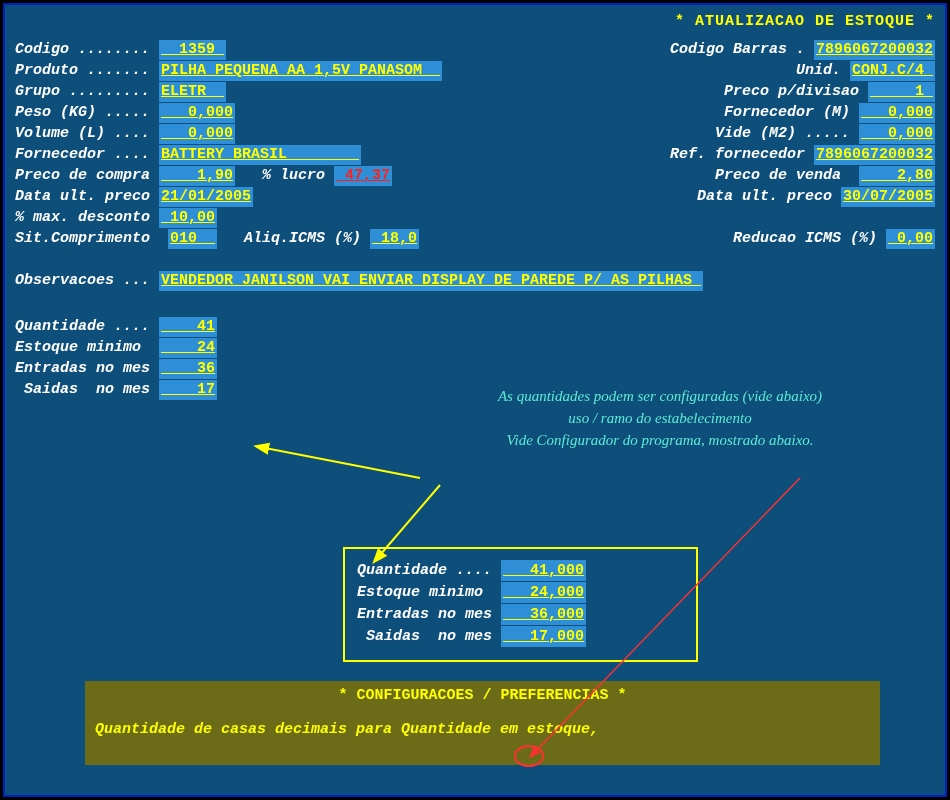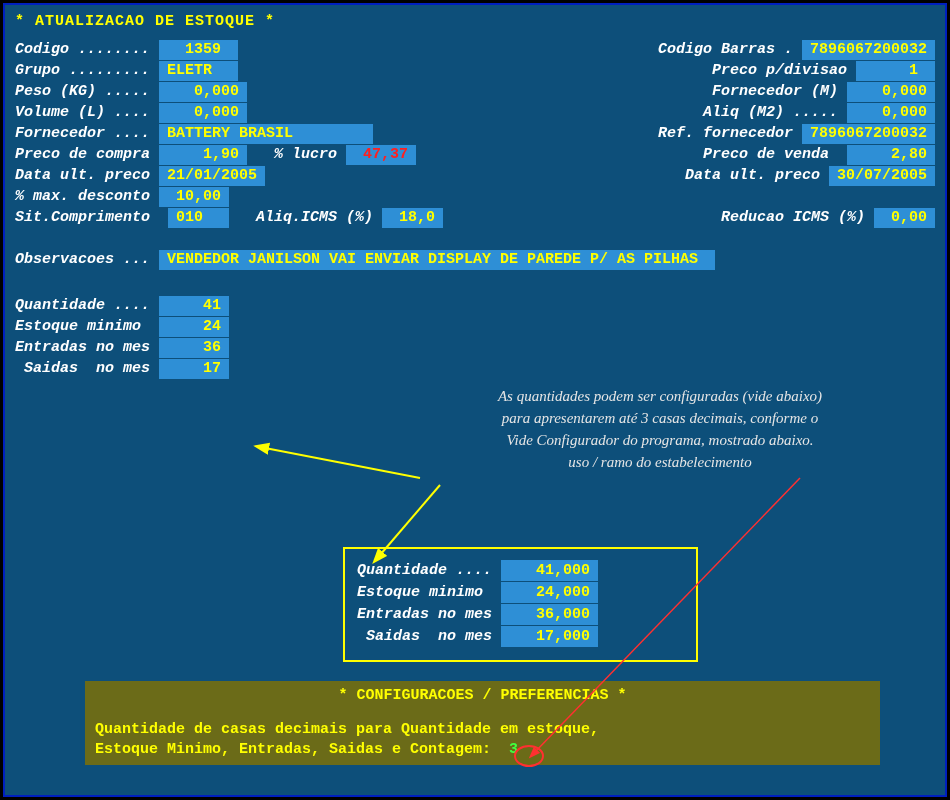--- a/index.html
+++ b/index.html
@@ -15,37 +15,38 @@
   }
   .screen {
     position: absolute;
     top: 3px; left: 3px; right: 3px; bottom: 3px;
     background: #0d4f7a;
     border: 2px solid #0020c0;
     padding: 4px 10px;
   }
   .title {
     color: #ffff00;
-    text-align: left;
+    text-align: right;
     margin: 4px 0 10px 0;
     letter-spacing: 1px;
   }
   .row { display: flex; margin: 1px 0; line-height: 20px; min-height: 20px; }
   .lbl { color: #ffffff; white-space: pre; font-style: italic; }
   .val {
     background: #2e8fd6;
     color: #ffff00;
     white-space: pre;
-    padding: 0 8px;
+    padding: 0 2px;
+    text-decoration: underline;
   }
   .val-red { color: #ff2020; }
   .qty-block { margin-top: 26px; }
   .annot {
     position: absolute;
-    color: #e5e5e5;
+    color: #5eead4;
     font-family: "Comic Sans MS", cursive;
     font-weight: normal;
     font-style: italic;
     font-size: 15px;
     line-height: 22px;
     text-align: center;
     width: 520px;
     top: 380px;
     left: 395px;
   }
@@ -62,21 +63,21 @@
     position: absolute;
     left: 80px;
     top: 676px;
     width: 795px;
     height: 84px;
     background: #6b6b18;
     color: #ffff00;
     padding: 6px 10px;
   }
   .config-title { text-align: center; margin-bottom: 16px; }
-  .config-text { white-space: pre; line-height: 20px; }
+  .config-text { white-space: pre; line-height: 20px; font-style: italic; }
   .config-val { color: #40ff40; }
   svg.overlay {
     position: absolute;
     top: 0; left: 0;
     width: 950px; height: 800px;
     pointer-events: none;
   }
 </style>
 </head>
 <body>
@@ -85,20 +86,27 @@
   <div class="title">* ATUALIZACAO DE ESTOQUE *</div>
 
   <div class="row">
     <span class="lbl">Codigo ........ </span>
     <span class="val">  1359 </span>
     <span class="lbl" style="flex:1"></span>
     <span class="lbl">Codigo Barras . </span>
     <span class="val">7896067200032</span>
   </div>
 
+  <div class="row">
+    <span class="lbl">Produto ....... </span>
+    <span class="val">PILHA PEQUENA AA 1,5V PANASOM  </span>
+    <span class="lbl" style="flex:1"></span>
+    <span class="lbl">Unid. </span>
+    <span class="val">CONJ.C/4 </span>
+  </div>
 
   <div class="row">
     <span class="lbl">Grupo ......... </span>
     <span class="val">ELETR  </span>
     <span class="lbl" style="flex:1"></span>
     <span class="lbl">Preco p/divisao </span>
     <span class="val">     1 </span>
   </div>
 
   <div class="row">
@@ -106,21 +114,21 @@
     <span class="val">   0,000</span>
     <span class="lbl" style="flex:1"></span>
     <span class="lbl">Fornecedor (M) </span>
     <span class="val">   0,000</span>
   </div>
 
   <div class="row">
     <span class="lbl">Volume (L) .... </span>
     <span class="val">   0,000</span>
     <span class="lbl" style="flex:1"></span>
-    <span class="lbl">Aliq (M2) ..... </span>
+    <span class="lbl">Vide (M2) ..... </span>
     <span class="val">   0,000</span>
   </div>
 
   <div class="row">
     <span class="lbl">Fornecedor .... </span>
     <span class="val">BATTERY BRASIL        </span>
     <span class="lbl" style="flex:1"></span>
     <span class="lbl">Ref. fornecedor </span>
     <span class="val">7896067200032</span>
   </div>
@@ -182,23 +190,22 @@
       <span class="val">    36</span>
     </div>
     <div class="row">
       <span class="lbl"> Saidas  no mes </span>
       <span class="val">    17</span>
     </div>
   </div>
 
   <div class="annot">
     <div>As quantidades podem ser configuradas (vide abaixo)</div>
-    <div>para apresentarem até 3 casas decimais, conforme o</div>
+    <div>uso / ramo do estabelecimento</div>
     <div>Vide Configurador do programa, mostrado abaixo.</div>
-    <div>uso / ramo do estabelecimento</div>
   </div>
 
   <div class="decimal-box">
     <div class="row">
       <span class="lbl">Quantidade .... </span>
       <span class="val">   41,000</span>
     </div>
     <div class="row">
       <span class="lbl">Estoque minimo  </span>
       <span class="val">   24,000</span>
@@ -209,21 +216,20 @@
     </div>
     <div class="row">
       <span class="lbl"> Saidas  no mes </span>
       <span class="val">   17,000</span>
     </div>
   </div>
 
   <div class="config-box">
     <div class="config-title">* CONFIGURACOES / PREFERENCIAS *</div>
     <div class="config-text">Quantidade de casas decimais para Quantidade em estoque,</div>
-    <div class="config-text"><span>Estoque Minimo, Entradas, Saidas e Contagem:  </span><span class="config-val">3</span></div>
   </div>
 
 </div>
 
 <svg class="overlay">
 
   <defs>
     <marker id="arrY" markerWidth="10" markerHeight="10" refX="2" refY="3" orient="auto">
       <path d="M0,0 L0,6 L8,3 z" fill="#ffff00"></path>
     </marker>

